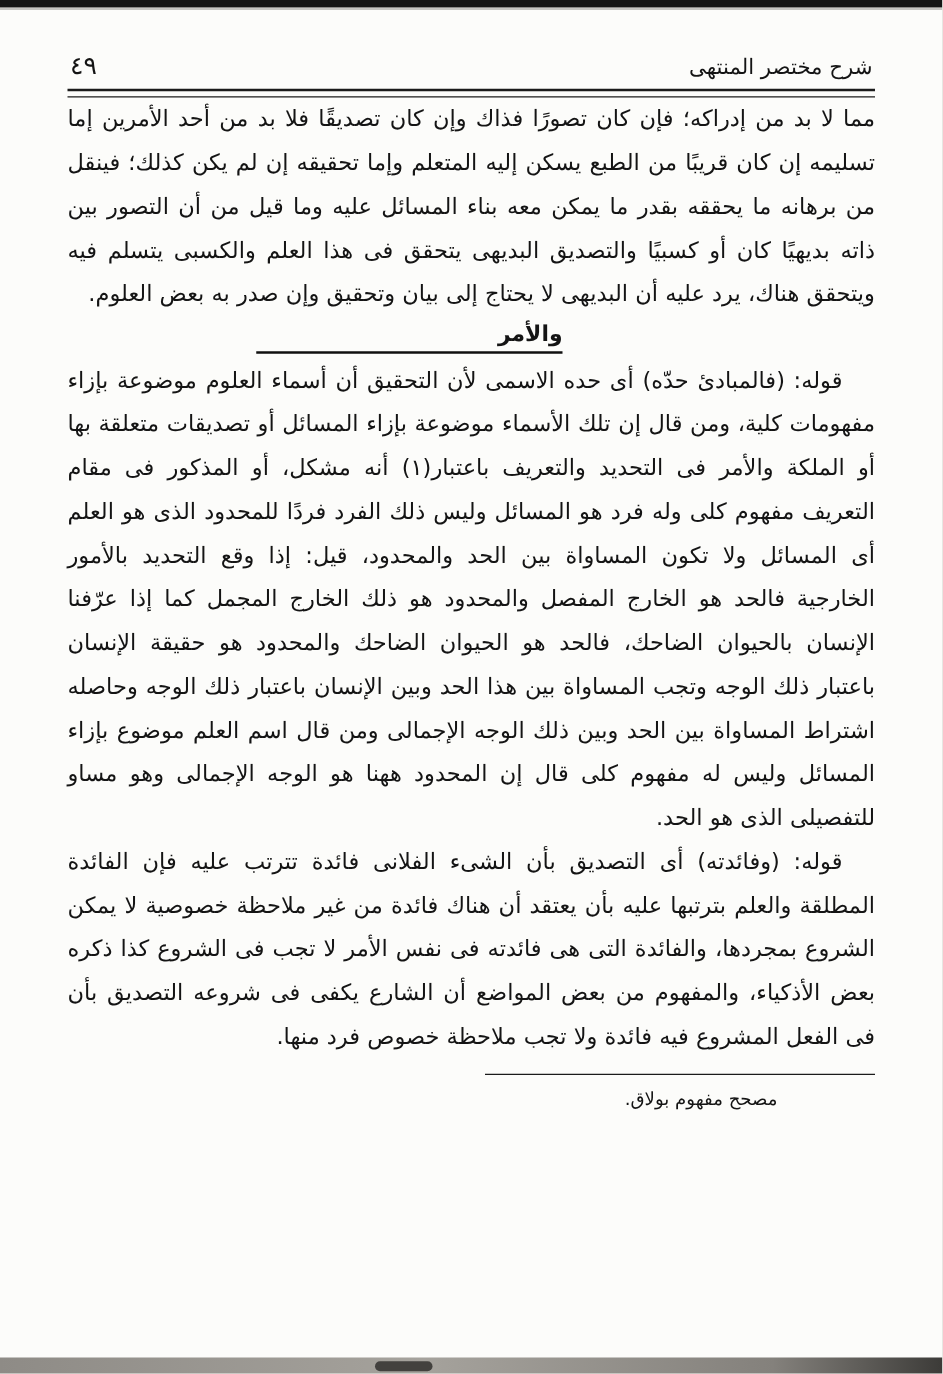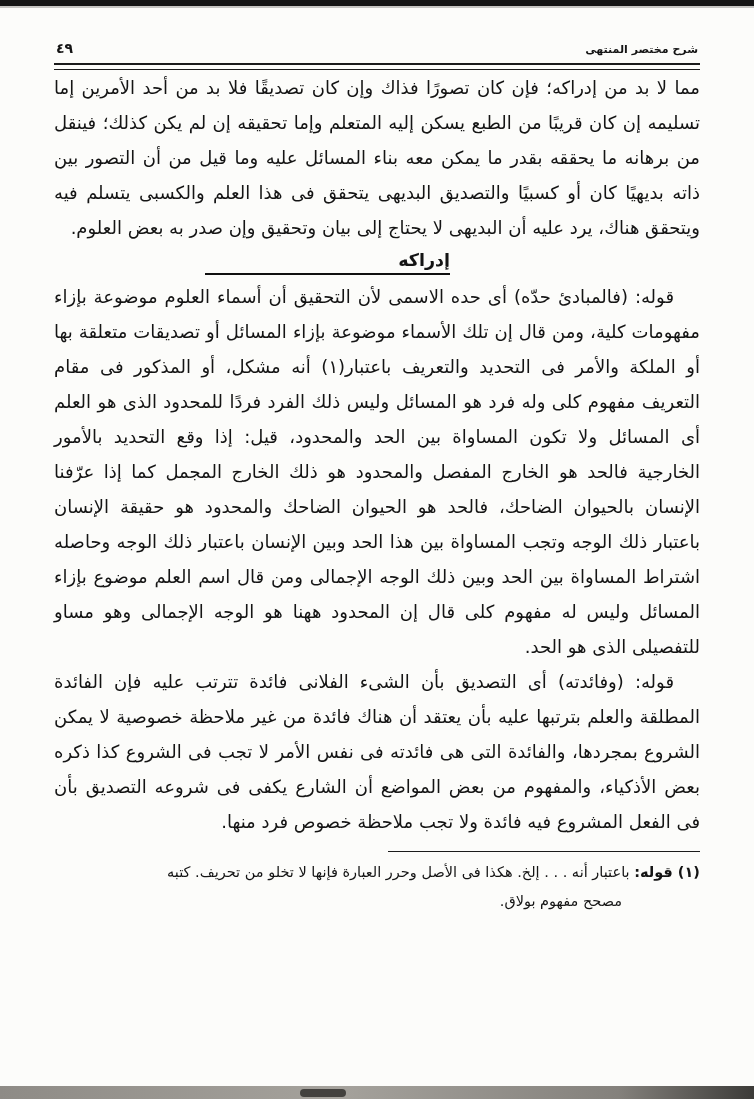--- a/index.html
+++ b/index.html
@@ -17,22 +17,22 @@
   .scan-edge-top{position:absolute;top:0;left:0;right:0;height:6px;background:#151515;}
   .scan-edge-top::after{content:"";position:absolute;top:6px;left:0;right:0;height:2px;background:#8f8d89;opacity:.5;}
   .scan-edge-bottom{position:absolute;bottom:0;left:0;right:0;height:13px;
     background:linear-gradient(to left,#3c3b38 0,#84817c 18%,#a5a29c 55%,#8e8b86 100%);}
   .scan-edge-bottom .blob{position:absolute;left:300px;bottom:2px;width:46px;height:8px;background:#2a2927;border-radius:4px;opacity:.8;}
 
   .content{padding:40px 54px 0 54px;}
 
   
   .page-header{display:flex;justify-content:space-between;align-items:flex-end;direction:rtl;padding:0 2px;}
-  .book-title{font-size:11px;font-weight:bold;letter-spacing:0;}
-  .page-number{font-size:14px;font-weight:bold;}
+  .book-title{font-size:17px;font-weight:normal;letter-spacing:0;}
+  .page-number{font-size:20px;font-weight:normal;}
   .header-rule{margin-top:7px;height:4px;border-top:2.5px solid #1b1b1b;border-bottom:1px solid #1b1b1b;}
 
   
   .body-text{direction:rtl;text-align:justify;font-size:18px;line-height:35px;}
   .body-text p{margin:0;}
   .para-start{text-indent:26px;}
   .lead{font-weight:normal;}
 
   
   .section-divider{
@@ -64,32 +64,31 @@
       <span class="book-title">شرح مختصر المنتهى</span>
       <span class="page-number">٤٩</span>
     </div>
     <div class="header-rule"></div>
 
     <div class="body-text">
 
       <p><span>مما لا بد من إدراكه؛ فإن كان تصورًا فذاك وإن كان تصديقًا فلا بد من أحد الأمرين إما تسليمه إن كان قريبًا من الطبع يسكن إليه المتعلم وإما تحقيقه إن لم يكن كذلك؛ فينقل من برهانه ما يحققه بقدر ما يمكن معه بناء المسائل عليه وما قيل من أن التصور بين ذاته بديهيًا كان أو كسبيًا والتصديق البديهى يتحقق فى هذا العلم والكسبى يتسلم فيه ويتحقق هناك، يرد عليه أن البديهى لا يحتاج إلى بيان وتحقيق وإن صدر به بعض العلوم.</span></p>
 
       <div class="section-divider">
-        <span class="section-heading">إدراكه</span>
+        <span class="section-heading">والأمر</span>
       </div>
 
       <p class="para-start"><span class="lead">قوله: (فالمبادئ حدّه)</span><span> أى حده الاسمى لأن التحقيق أن أسماء العلوم موضوعة بإزاء مفهومات كلية، ومن قال إن تلك الأسماء موضوعة بإزاء المسائل أو تصديقات متعلقة بها أو الملكة والأمر فى التحديد والتعريف باعتبار(١) أنه مشكل، أو المذكور فى مقام التعريف مفهوم كلى وله فرد هو المسائل وليس ذلك الفرد فردًا للمحدود الذى هو العلم أى المسائل ولا تكون المساواة بين الحد والمحدود، قيل: إذا وقع التحديد بالأمور الخارجية فالحد هو الخارج المفصل والمحدود هو ذلك الخارج المجمل كما إذا عرّفنا الإنسان بالحيوان الضاحك، فالحد هو الحيوان الضاحك والمحدود هو حقيقة الإنسان باعتبار ذلك الوجه وتجب المساواة بين هذا الحد وبين الإنسان باعتبار ذلك الوجه وحاصله اشتراط المساواة بين الحد وبين ذلك الوجه الإجمالى ومن قال اسم العلم موضوع بإزاء المسائل وليس له مفهوم كلى قال إن المحدود ههنا هو الوجه الإجمالى وهو مساو للتفصيلى الذى هو الحد.</span></p>
 
       <p class="para-start"><span class="lead">قوله: (وفائدته)</span><span> أى التصديق بأن الشىء الفلانى فائدة تترتب عليه فإن الفائدة المطلقة والعلم بترتبها عليه بأن يعتقد أن هناك فائدة من غير ملاحظة خصوصية لا يمكن الشروع بمجردها، والفائدة التى هى فائدته فى نفس الأمر لا تجب فى الشروع كذا ذكره بعض الأذكياء، والمفهوم من بعض المواضع أن الشارع يكفى فى شروعه التصديق بأن فى الفعل المشروع فيه فائدة ولا تجب ملاحظة خصوص فرد منها.</span></p>
 
     </div>
 
     <div class="footnote">
       <div class="footnote-rule"></div>
-      <div class="footnote-line"><span class="lead">(١) قوله:</span><span> باعتبار أنه . . . إلخ. هكذا فى الأصل وحرر العبارة فإنها لا تخلو من تحريف. كتبه</span></div>
       <div class="footnote-line second">مصحح مفهوم بولاق.</div>
     </div>
 
   </div>
 
   <div class="scan-edge-bottom">
     <div class="blob"></div>
   </div>
 
 </div>

